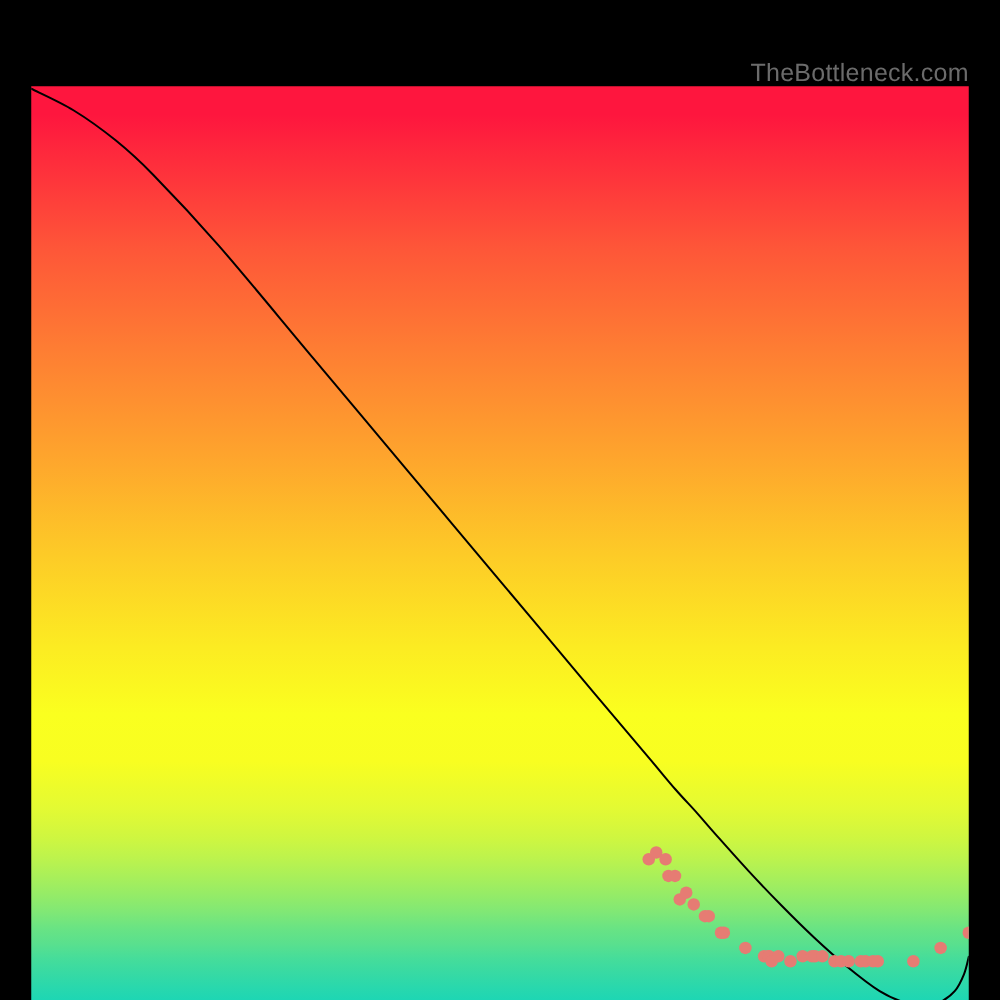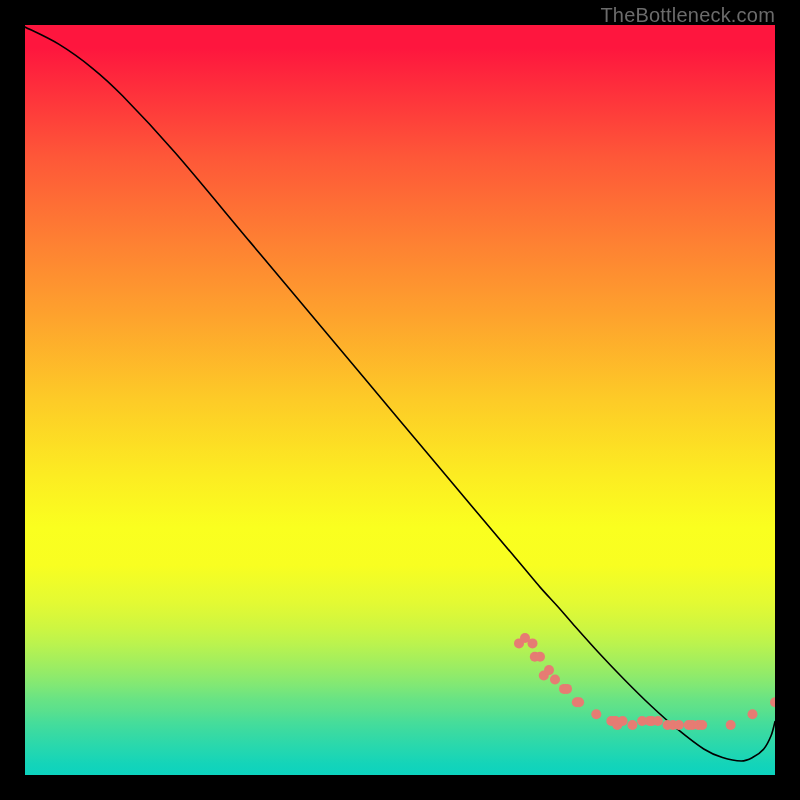--- a/index.html
+++ b/index.html
@@ -9,20 +9,21 @@
     height: 800px;
     background: #000;
     overflow: hidden;
     font-family: Arial, Helvetica, sans-serif;
   }
   .stage {
     position: relative;
     width: 800px;
     height: 588px;
     background: #000;
+    margin-top: 44px;
   }
   .plot {
     position: absolute;
     left: 25px;
     top: 25px;
     width: 750px;
     height: 750px;
     
   }
   .gradient-bg {

